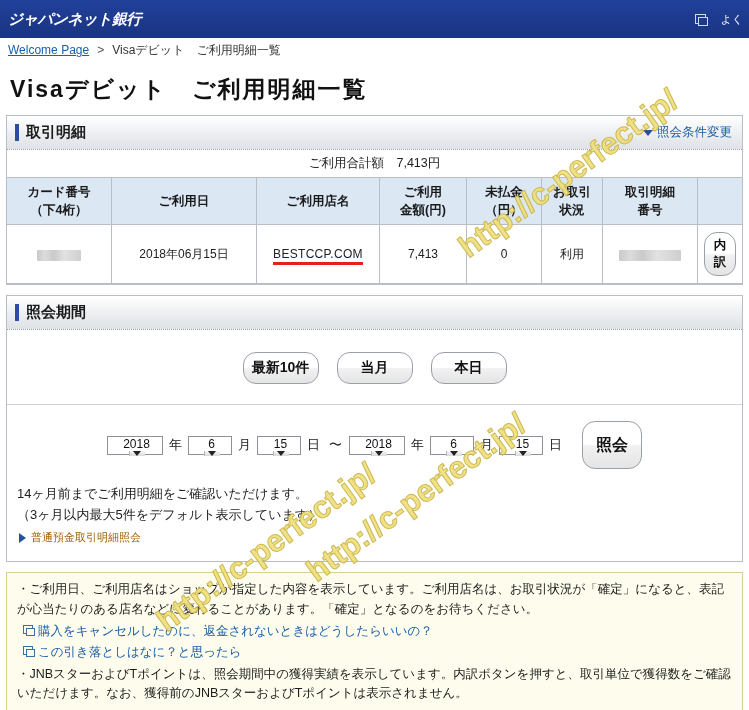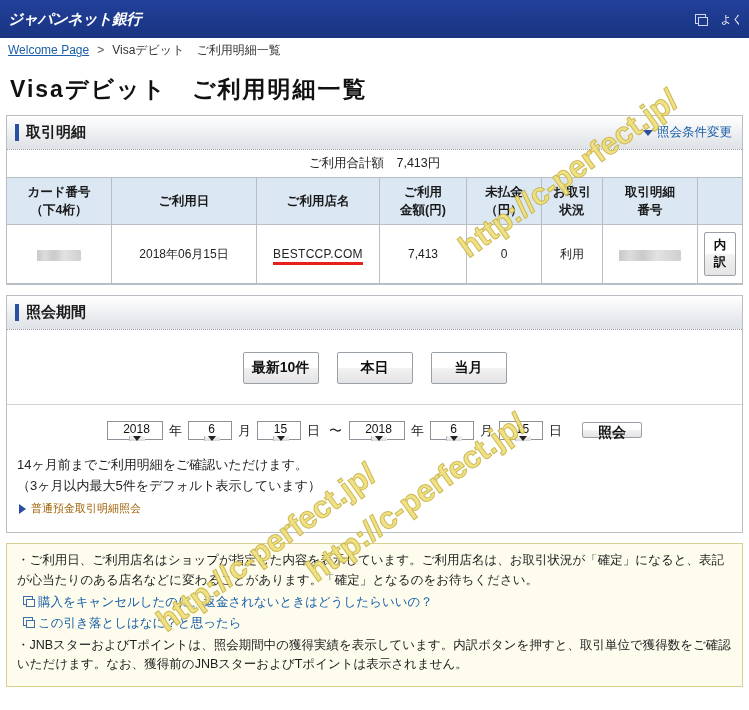--- a/index.html
+++ b/index.html
@@ -185,31 +185,31 @@
   .shop-name {
     border-bottom: 3px solid #e8201a;
     padding-bottom: 1px;
     font-size: 12px;
     letter-spacing: 0.3px;
   }
 
   .btn {
     display: inline-block;
     border: 1px solid #9aa0a8;
-    border-radius: 2px;
+    border-radius: 13px;
     background: linear-gradient(to bottom,#ffffff 0%,#ffffff 48%,#f1f1f1 52%,#e4e4e4 100%);
     color: #111;
     font-weight: bold;
     cursor: pointer;
     box-sizing: border-box;
     font-family: inherit;
   }
   .btn-small { padding: 4px 8px; font-size: 12.5px; }
   .btn-period { width: 76px; height: 32px; font-size: 14px; }
-  .btn-query  { width: 60px; height: 16px; font-size: 14px; }
+  .btn-query  { width: 60px; height: 48px; font-size: 16px; }
 
   
   .period-buttons {
     display: flex; justify-content: center; align-items: center;
     gap: 18px;
     padding: 22px 0 20px 0;
     border-bottom: 1px solid #cfd3d8;
   }
   .period-dates {
     display: flex; justify-content: center; align-items: center;
@@ -412,22 +412,22 @@
   <div class="panel-head">
     <div class="panel-title">
       <span class="bar"></span>
       <span>照会期間</span>
     </div>
   </div>
 
   <div class="panel-body">
     <div class="period-buttons">
       <button class="btn btn-period">最新10件</button>
+      <button class="btn btn-period">当月</button>
       <button class="btn btn-period">本日</button>
-      <button class="btn btn-period">当月</button>
     </div>
 
     <div class="period-dates">
       <span class="sel sel-year">
         <span>2018</span>
         <span class="arrow-box"></span>
       </span>
       <span class="unit">年</span>
 
       <span class="sel sel-mon">

